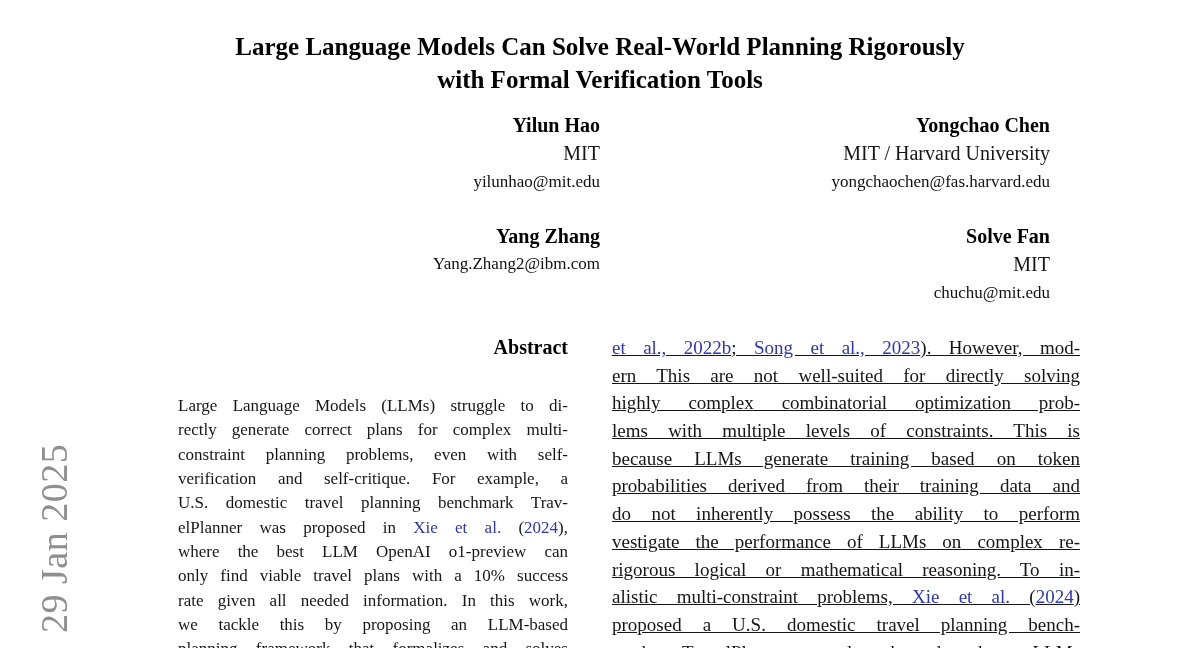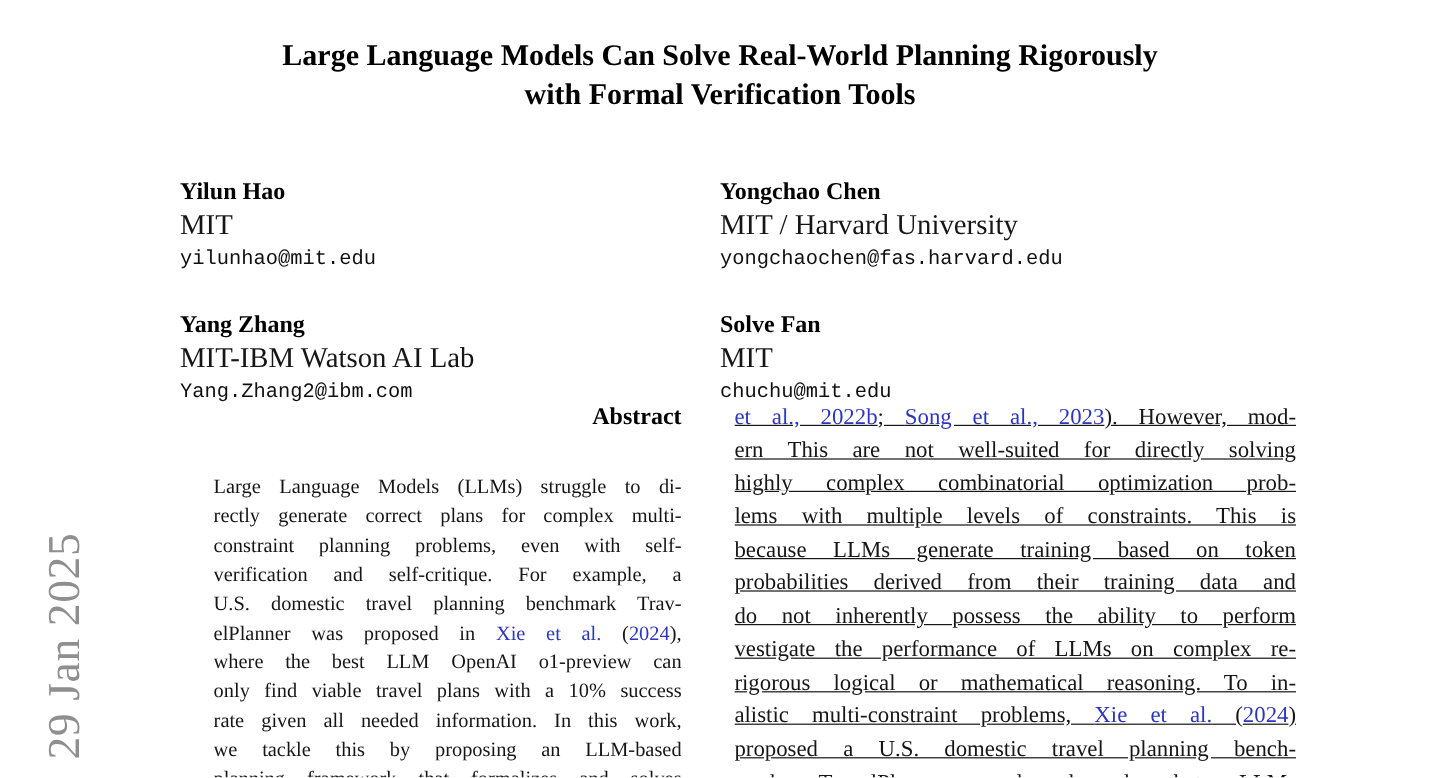--- a/index.html
+++ b/index.html
@@ -37,27 +37,26 @@
   }
   .title .tl{display:block;}
   
   .authors{
     position:absolute;
     top:112px;left:150px;
     width:900px;
     display:grid;
     grid-template-columns:1fr 1fr;
     row-gap:28px;
-    text-align:left;
-    margin-top:35px;
+    text-align:right;
   }
   .author-name{font-size:20px;font-weight:bold;line-height:26px;color:#000;}
-  .author-affil{font-size:24px;line-height:27px;margin-top:2px;}
+  .author-affil{font-size:20px;line-height:27px;margin-top:2px;}
   .author-email{
-    font-family:Liberation Mono, monospace;
+    font-family:Liberation Serif, serif;
     font-size:17px;line-height:26px;margin-top:2px;color:#101010;
   }
   
   .abs-head{
     position:absolute;
     top:336px;left:178px;width:390px;
     text-align:right;
     font-size:20px;font-weight:bold;color:#000;
   }
   
@@ -97,21 +96,20 @@
         <div class="author-affil">MIT</div>
         <div class="author-email">yilunhao@mit.edu</div>
       </div>
       <div>
         <div class="author-name">Yongchao Chen</div>
         <div class="author-affil">MIT / Harvard University</div>
         <div class="author-email">yongchaochen@fas.harvard.edu</div>
       </div>
       <div>
         <div class="author-name">Yang Zhang</div>
-        <div class="author-affil">MIT-IBM Watson AI Lab</div>
         <div class="author-email">Yang.Zhang2@ibm.com</div>
       </div>
       <div>
         <div class="author-name">Solve Fan</div>
         <div class="author-affil">MIT</div>
         <div class="author-email">chuchu@mit.edu</div>
       </div>
     </div>
 
   <div class="abs-head">Abstract</div>

